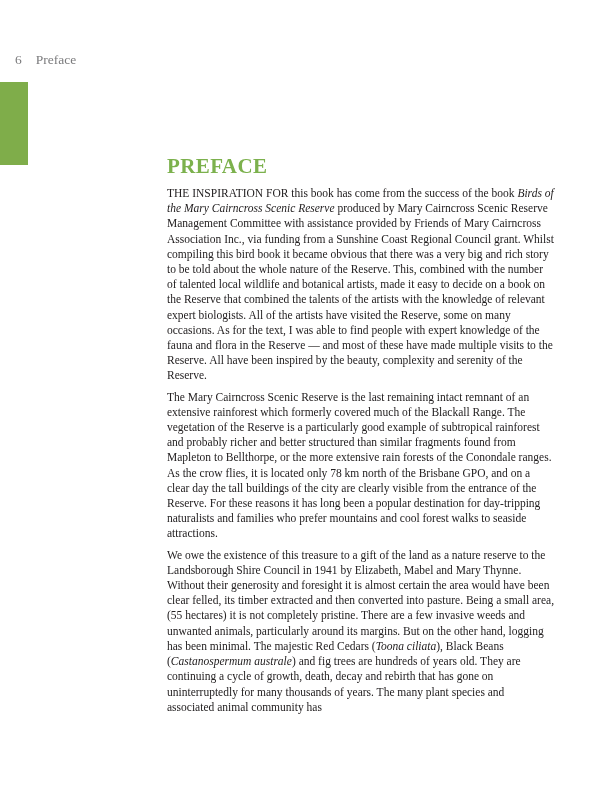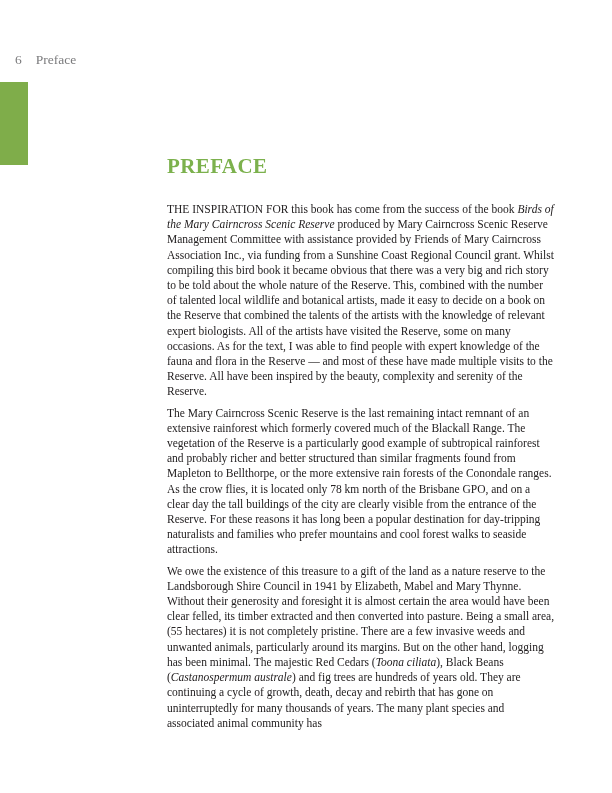--- a/index.html
+++ b/index.html
@@ -32,21 +32,21 @@
     position:absolute;left:167px;top:155px;width:387px;
   }
   .page-title{
     margin:0;
     font-size:21px;line-height:22px;
     font-weight:bold;
     letter-spacing:0.4px;
     color:var(--heading-green);
   }
   .article-body{
-    margin-top:25px;
+    margin-top:9px;
     color:var(--body-text);
     font-size:11.5px;
     line-height:15.2px;
     text-align:left;
   }
   .article-body p{
     margin:0 0 6px 0;
   }
   .article-body p:last-child{margin-bottom:0;}
   .article-body em{font-style:italic;}

